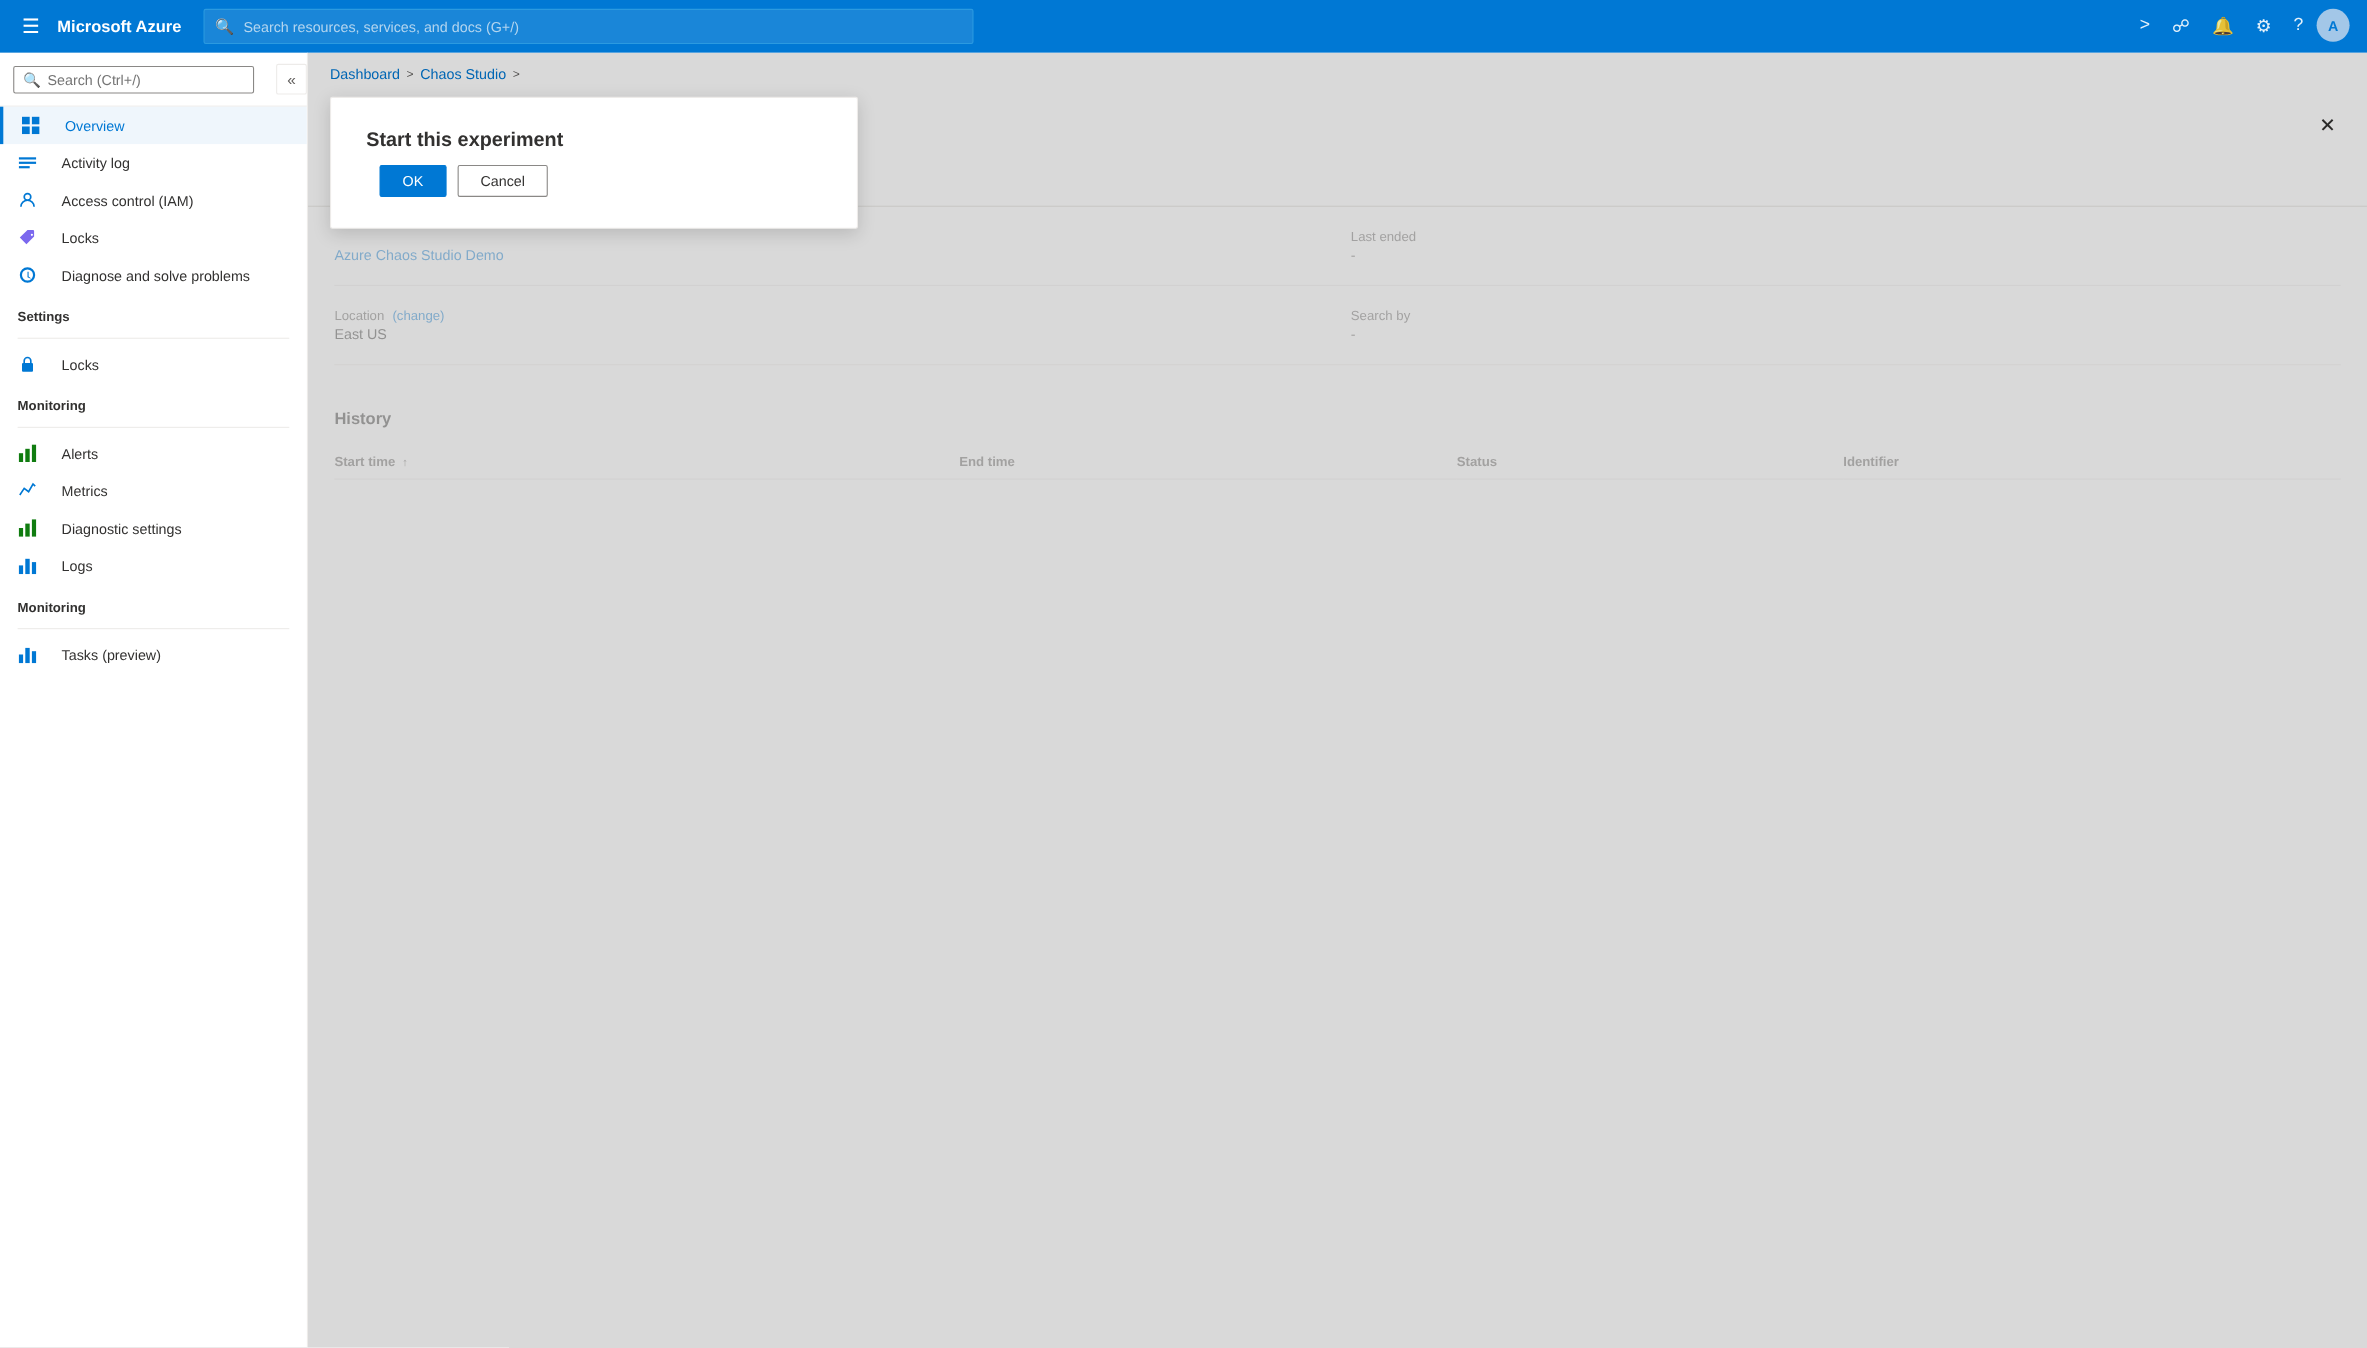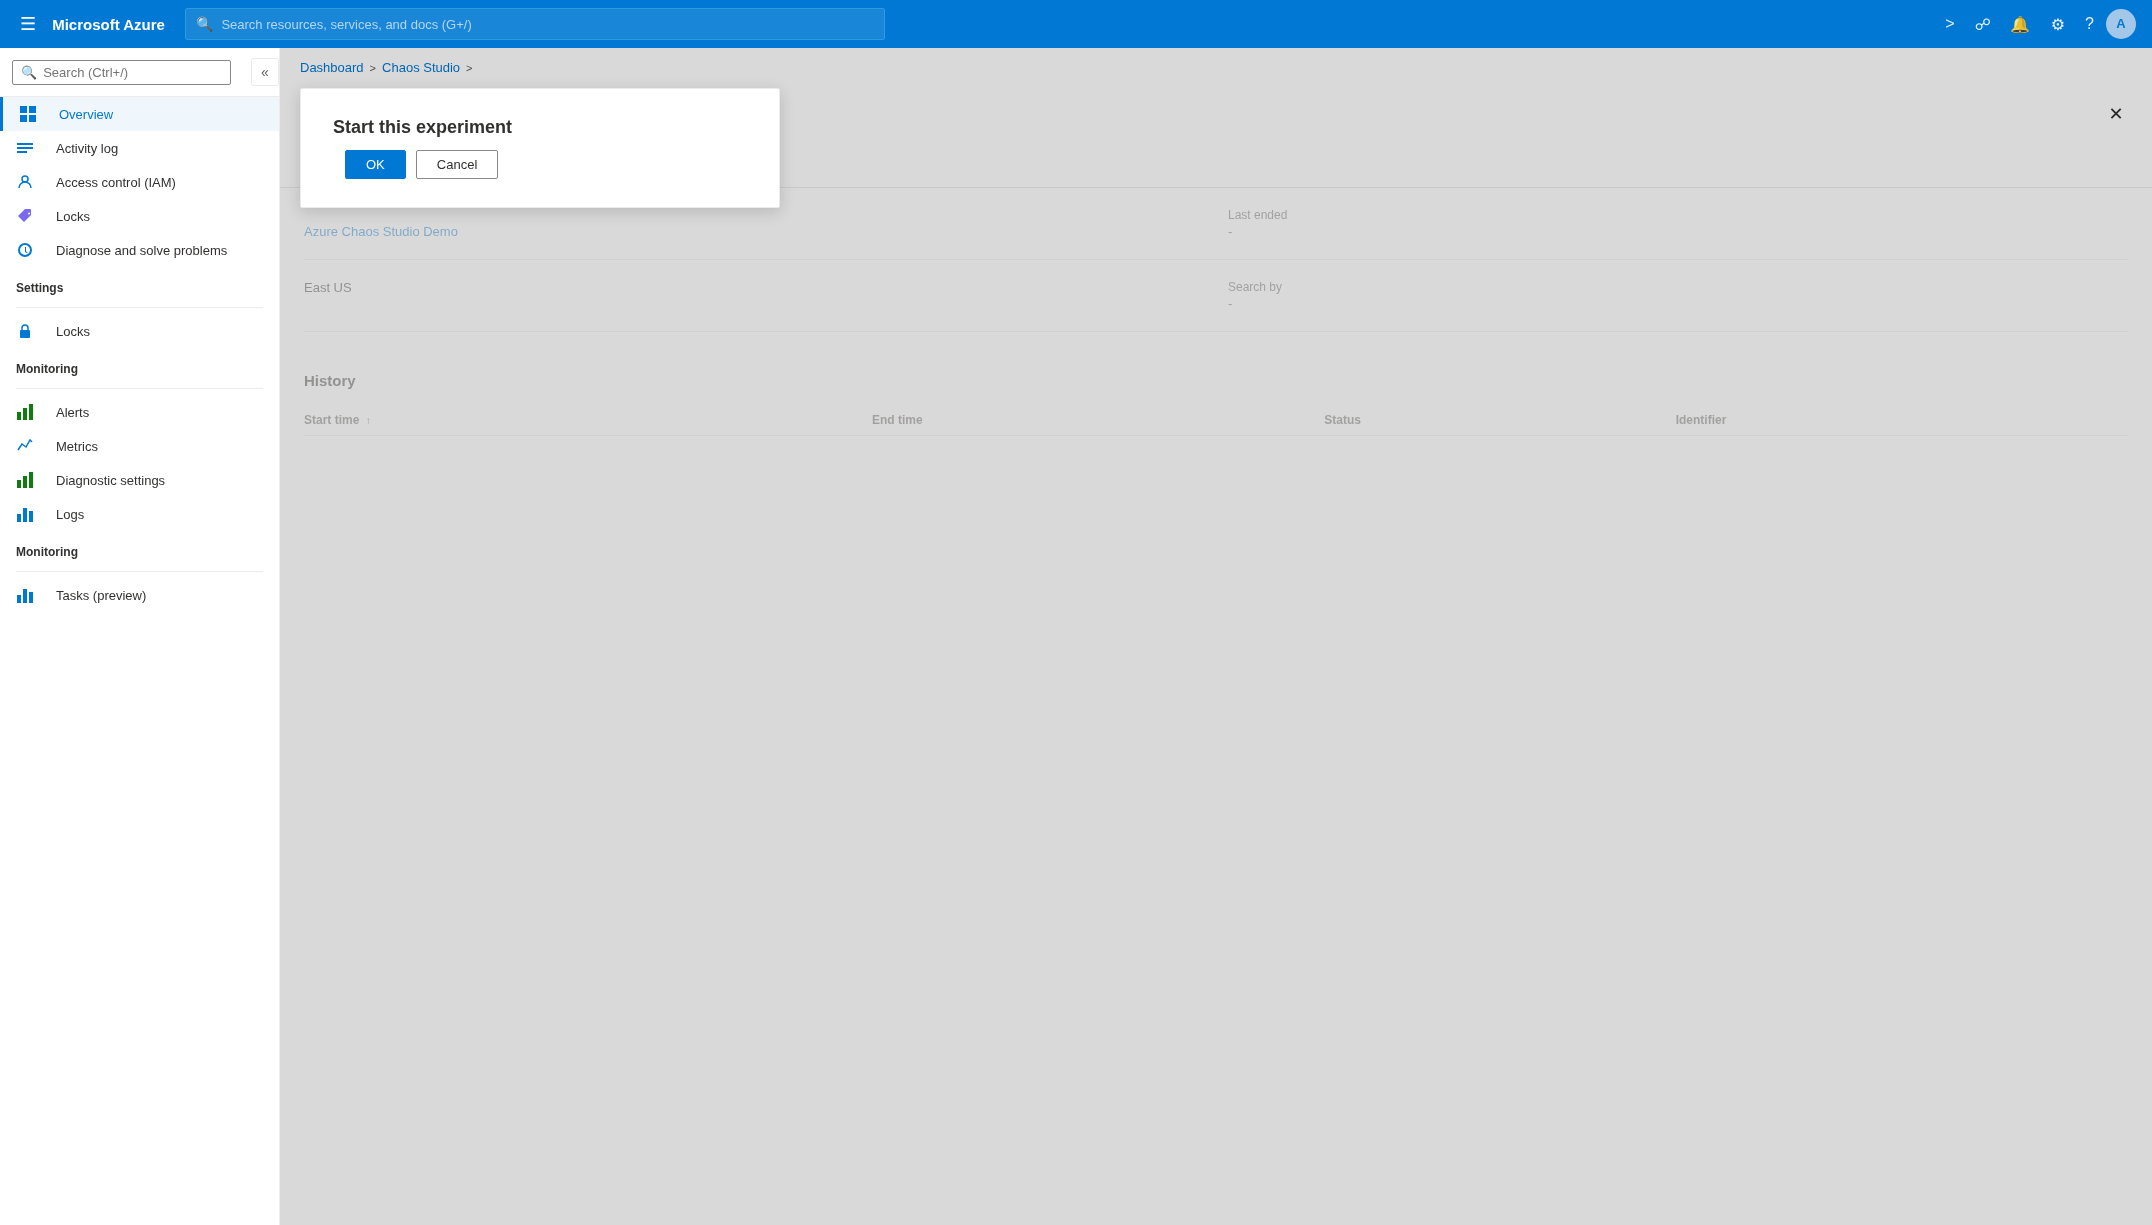--- a/index.html
+++ b/index.html
@@ -346,20 +346,24 @@
           <div class="resource-label">&nbsp;</div>
           <a class="resource-link">Azure Chaos Studio Demo</a>
         </div>
         <div class="resource-col">
           <div class="resource-label">Last ended</div>
           <span class="dash-value">-</span>
         </div>
       </div>
       <div class="resource-row">
         <div class="resource-col">
+          <div class="resource-label">
+            <span>Location</span>
+            <a class="change-link">(change)</a>
+          </div>
           <span>East US</span>
         </div>
         <div class="resource-col">
           <div class="resource-label">Search by</div>
           <span class="dash-value">-</span>
         </div>
       </div>
     </div>
 
     <div class="history-section" style="opacity:0.4;">

